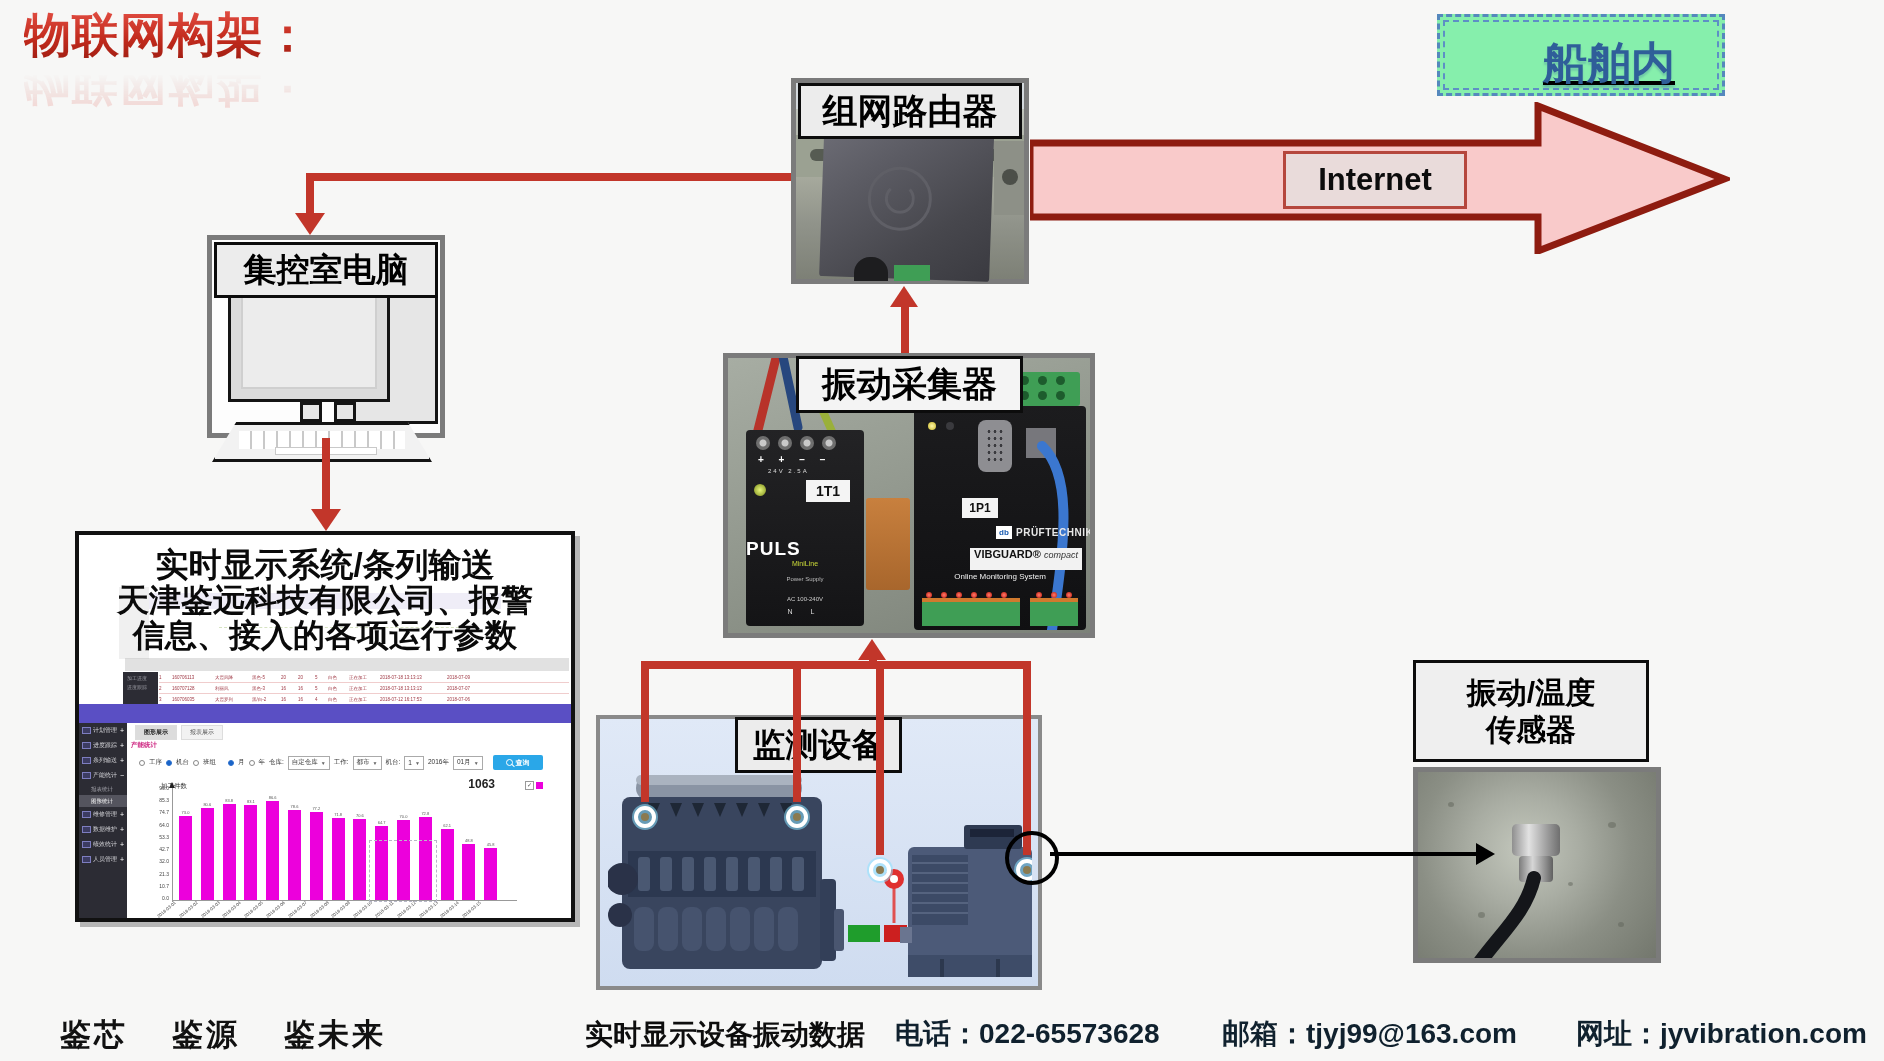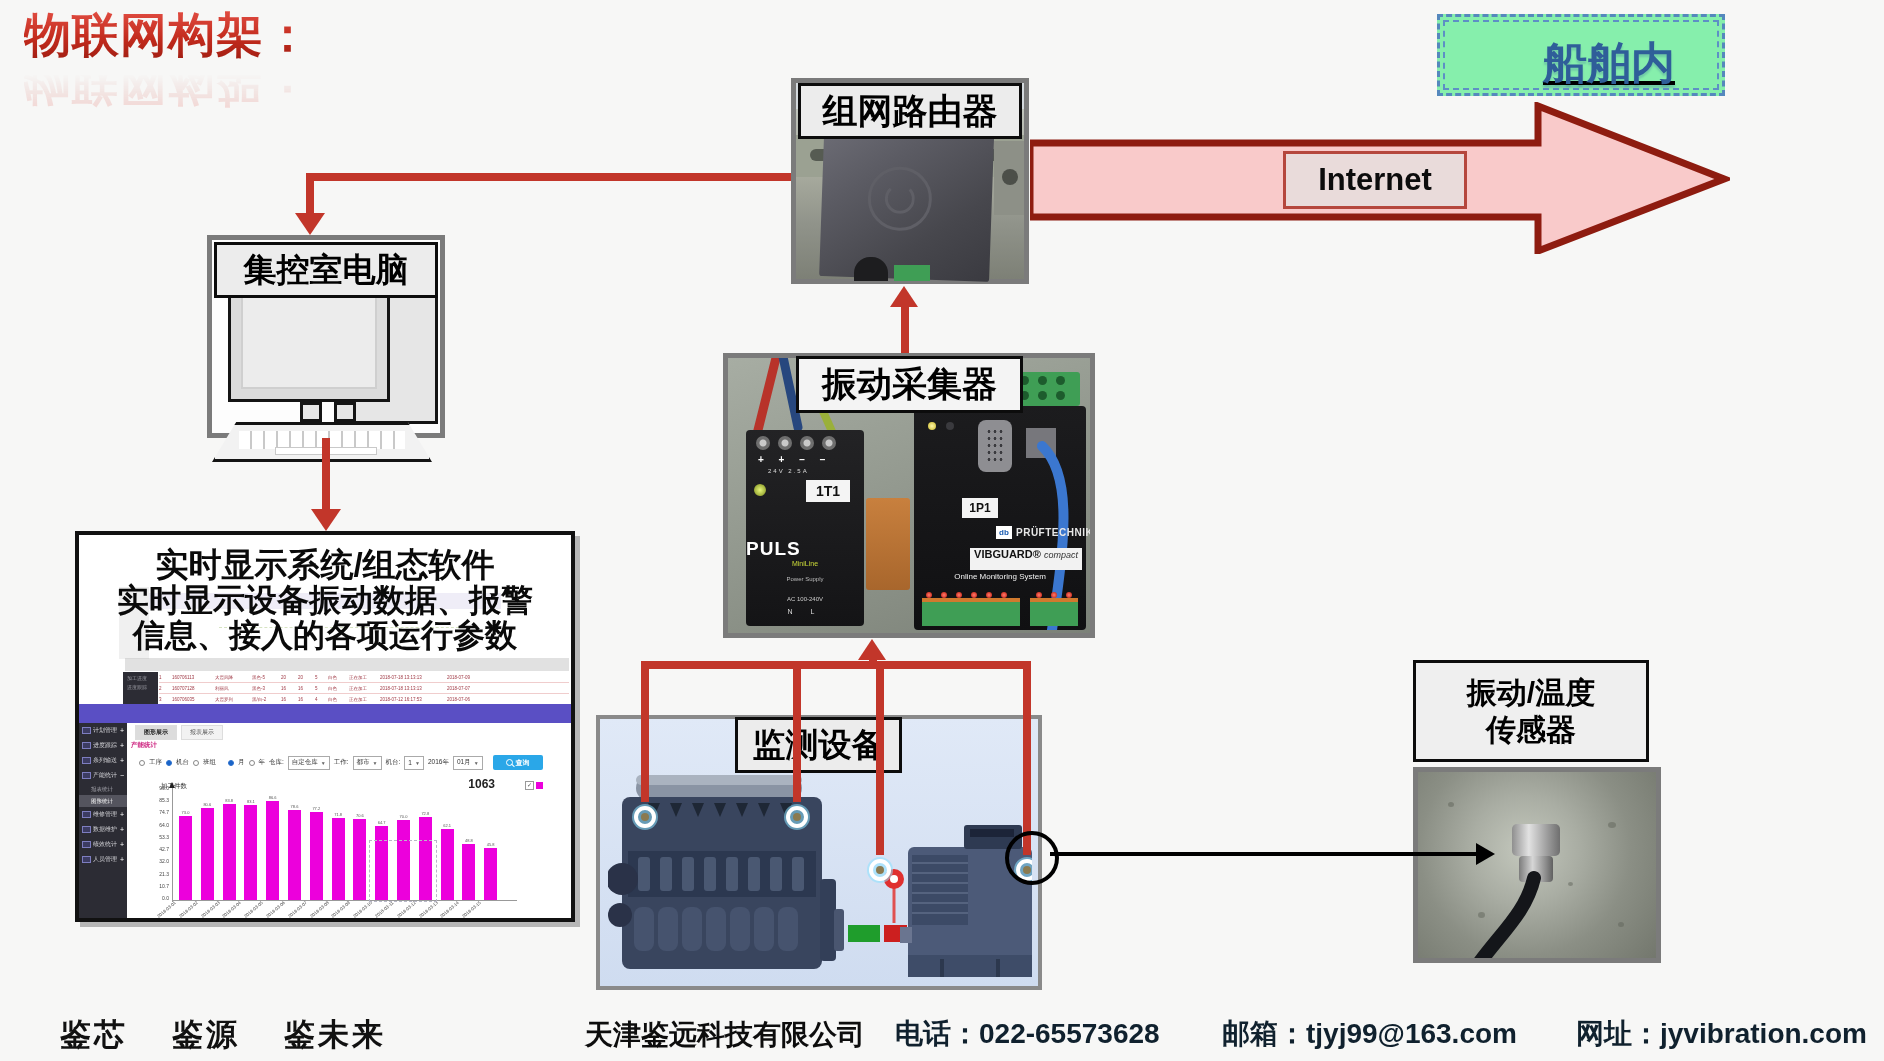--- a/index.html
+++ b/index.html
@@ -237,22 +237,22 @@
     </div>
     <div class="plate" style="position:absolute;left:2px;top:2px;right:2px;height:56px;font-size:33px;">
       <span>集控室电脑</span>
     </div>
   </div>
 
   <div class="abs sw-box">
     <div class="ghost" style="left:70px;right:70px;top:58px;height:16px;background:#c9c4e4;opacity:.3;"></div>
     <div class="ghost" style="left:40px;top:52px;width:30px;height:72px;background:#bbb;opacity:.22;"></div>
     <div class="ghost" style="left:140px;top:92px;width:250px;height:1px;border-top:1px dashed #bcd29a;opacity:.6;"></div>
-    <div class="sw-desc1">实时显示系统/组态软件</div>
-    <div class="sw-desc2">实时显示设备振动数据、报警</div>
+    <div class="sw-desc1">实时显示系统/条列输送</div>
+    <div class="sw-desc2">天津鉴远科技有限公司、报警</div>
     <div class="sw-desc3">信息、接入的各项运行参数</div>
 
     <div class="shot-graybar"></div>
     <div class="shot-sidefrag">
         <div class="frag-line">加工进度</div>
         <div class="frag-line">进度跟踪</div>
       </div>
     <div class="shot-table">
         <div class="t-row">
           <span class="t-cell" style="width: 8px;">1</span>
@@ -655,21 +655,21 @@
       <div class="sens-body"></div>
       <div class="sens-neck"></div>
       <svg width="238" height="186" style="position:absolute;left:0;top:0;">
         <path d="M116,106 C 108,140 84,160 62,190" stroke="#14161a" stroke-width="14" fill="none" stroke-linecap="round"></path>
       </svg>
     </div>
   </div>
 
   <div class="abs footer">
     <div class="slogan"><span>鉴芯</span><span>鉴源</span><span>鉴未来</span></div>
-    <div class="company">天津鉴远科技有限公司</div>
+    <div class="company">实时显示设备振动数据</div>
     <div class="contact" style="left:895px;">
       <span>电话：</span><span>022-65573628</span>
     </div>
     <div class="contact" style="left:1222px;">
       <span>邮箱：</span><span>tjyj99@163.com</span>
     </div>
     <div class="contact" style="left:1576px;">
       <span>网址：</span><span>jyvibration.com</span>
     </div>
   </div>

